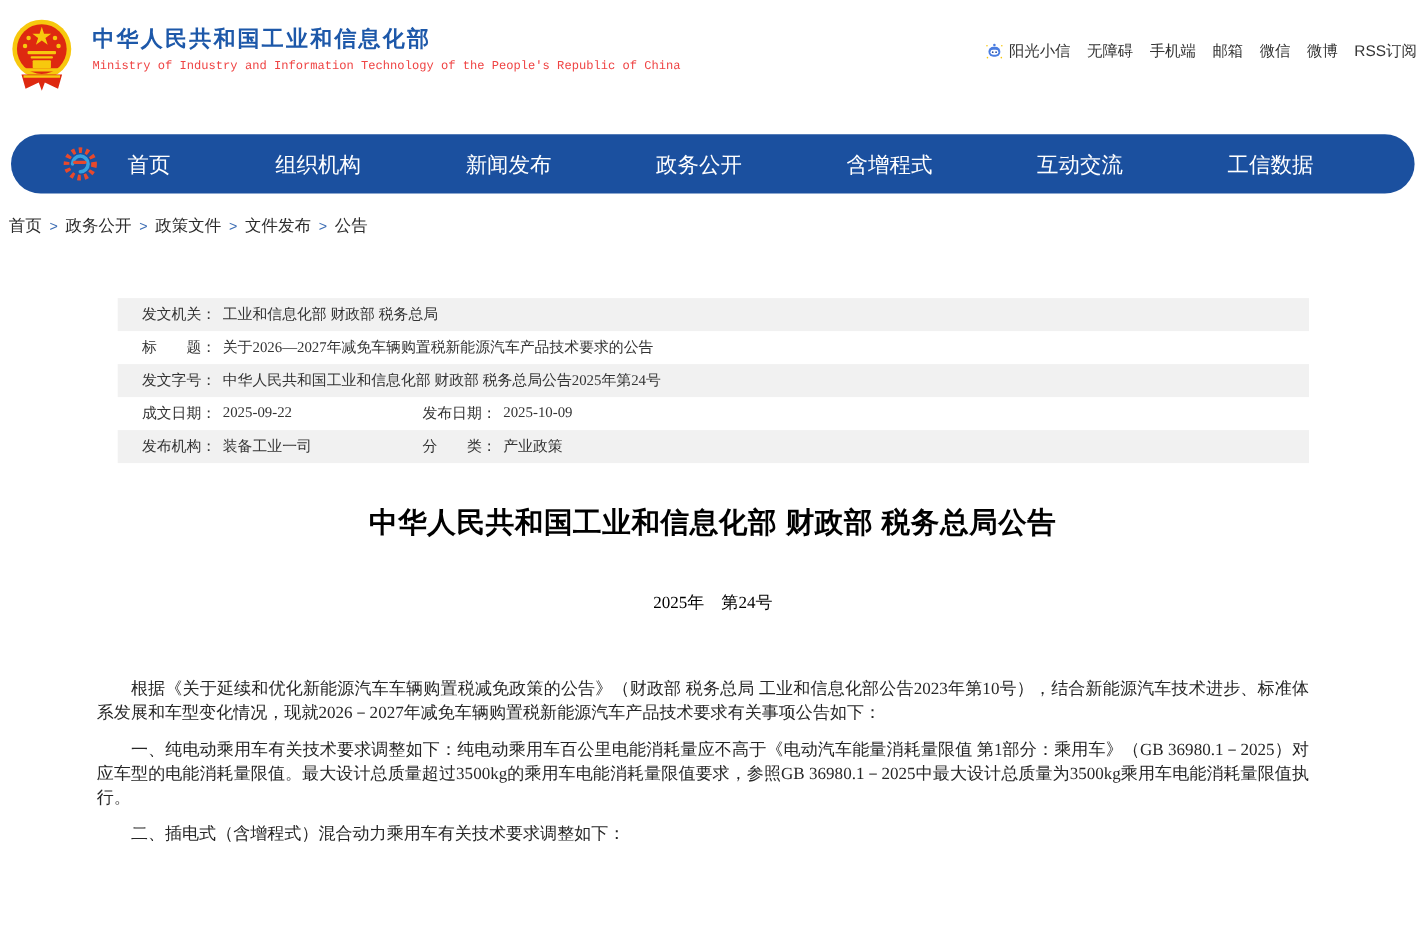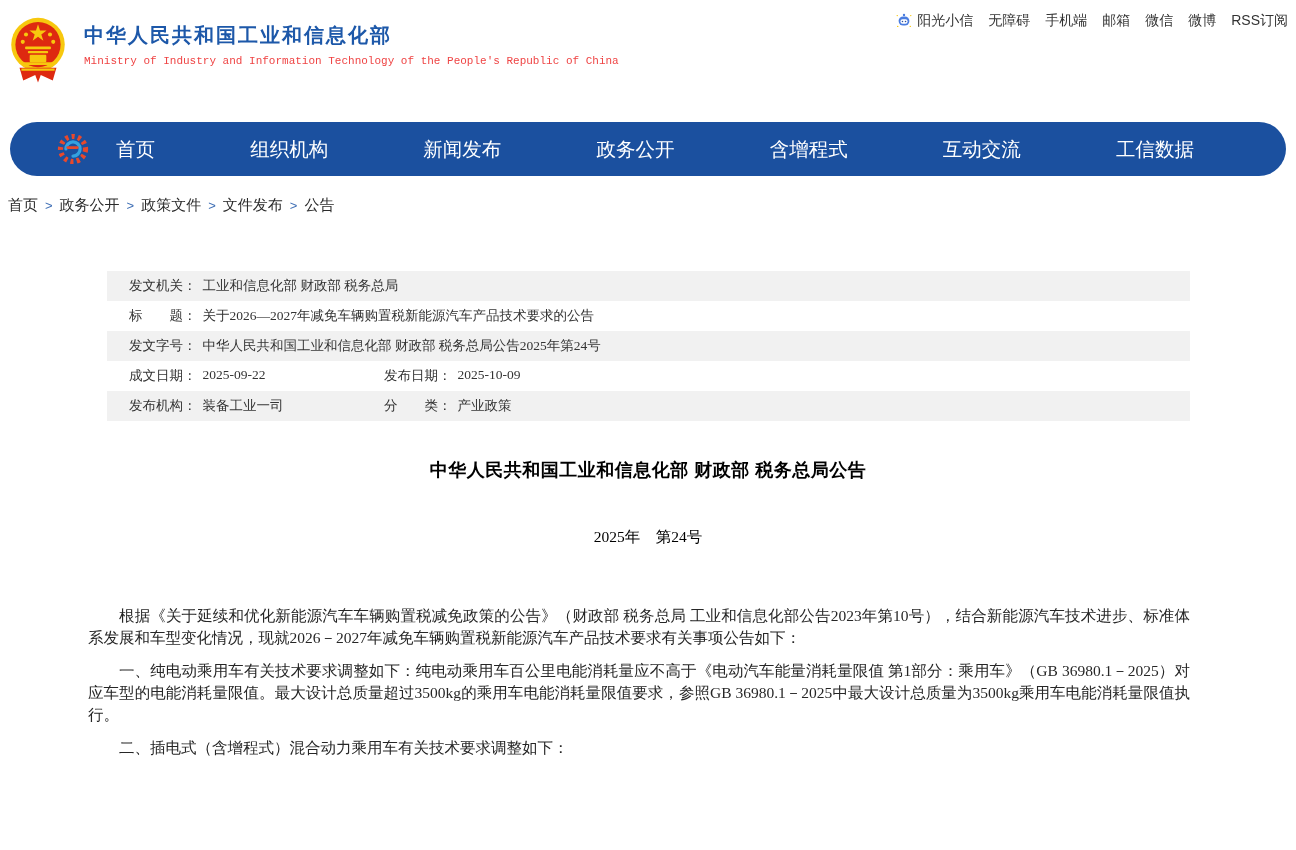--- a/index.html
+++ b/index.html
@@ -9,21 +9,21 @@
 
   
   .header { position:relative; height:118px; }
   .logo-link { position:absolute; left:10px; top:16px; display:flex; cursor:pointer; }
   .emblem { width:56px; height:72px; }
   .site-titles { position:absolute; left:84px; top:22px; }
   .site-title { color:#1d58a9; font-size:20px; font-weight:bold; letter-spacing:2px; white-space:nowrap; }
   .site-subtitle { color:#ef4444; font-size:11px; margin-top:6px; white-space:nowrap;font-family:Liberation Mono, monospace; }
 
   .header-right { position:absolute; right:8px; top:12px; width:400px; }
-  .top-links { display:flex; justify-content:flex-end; align-items:center; gap:15px; font-size:14px; color:#333; }
+  .top-links { display:flex; justify-content:flex-end; align-items:center; gap:15px; font-size:14px; color:#333;margin-top:26px; }
   .top-link { cursor:pointer; white-space:nowrap; display:flex; align-items:center; gap:4px; }
   .mascot { width:18px; height:18px; }
   .search-box { margin-top:13px; height:40px; border:1px solid #d8d8d8; display:flex; }
   .search-input { flex:1; border:0; outline:none; padding:0 12px; font-size:15px; color:#333;
                   font-family:"Liberation Sans","DejaVu Sans",sans-serif; }
   .search-input::placeholder { color:#9a9a9a; }
   .search-btn { width:45px; border:0; background:#1a4fa0; cursor:pointer; display:flex; align-items:center; justify-content:center; }
 
   
   .nav { margin:4px 10px 0 10px; height:54px; background:#1b509f; border-radius:28px;
@@ -42,21 +42,21 @@
   .meta-table { margin:56px 0 0 107px; width:1083px; font-size:13.5px; color:#333;
                 font-family:"Liberation Serif","DejaVu Serif",serif; }
   .meta-row { min-height:30px; display:flex; align-items:center; padding-left:22px; }
   .meta-row.gray { background:#f1f1f1; }
   .meta-cell { display:flex; }
   .meta-cell.first { width:255px; flex:0 0 auto; }
   .meta-label { white-space:pre; }
   .meta-value { margin-left:6px; white-space:nowrap; }
 
   
-  .article-title { margin-top:37px; text-align:center; font-size:18px; font-weight:bold; color:#000;
+  .article-title { margin-top:37px; text-align:center; font-size:26px; font-weight:bold; color:#000;
                    letter-spacing:0.5px; }
   .doc-number { margin-top:45px; text-align:center; font-size:15.5px; color:#000;
                 font-family:"Liberation Serif","DejaVu Serif",serif; }
   .article-body { margin:57px 100px 0 88px; width:1102px;
                   font-family:"Liberation Serif","DejaVu Serif",serif; }
   .article-body p { font-size:15.5px; line-height:22px; color:#262626; text-indent:2em;
                     margin-bottom:11px; text-align:justify; }
 </style>
 </head>
 <body>

